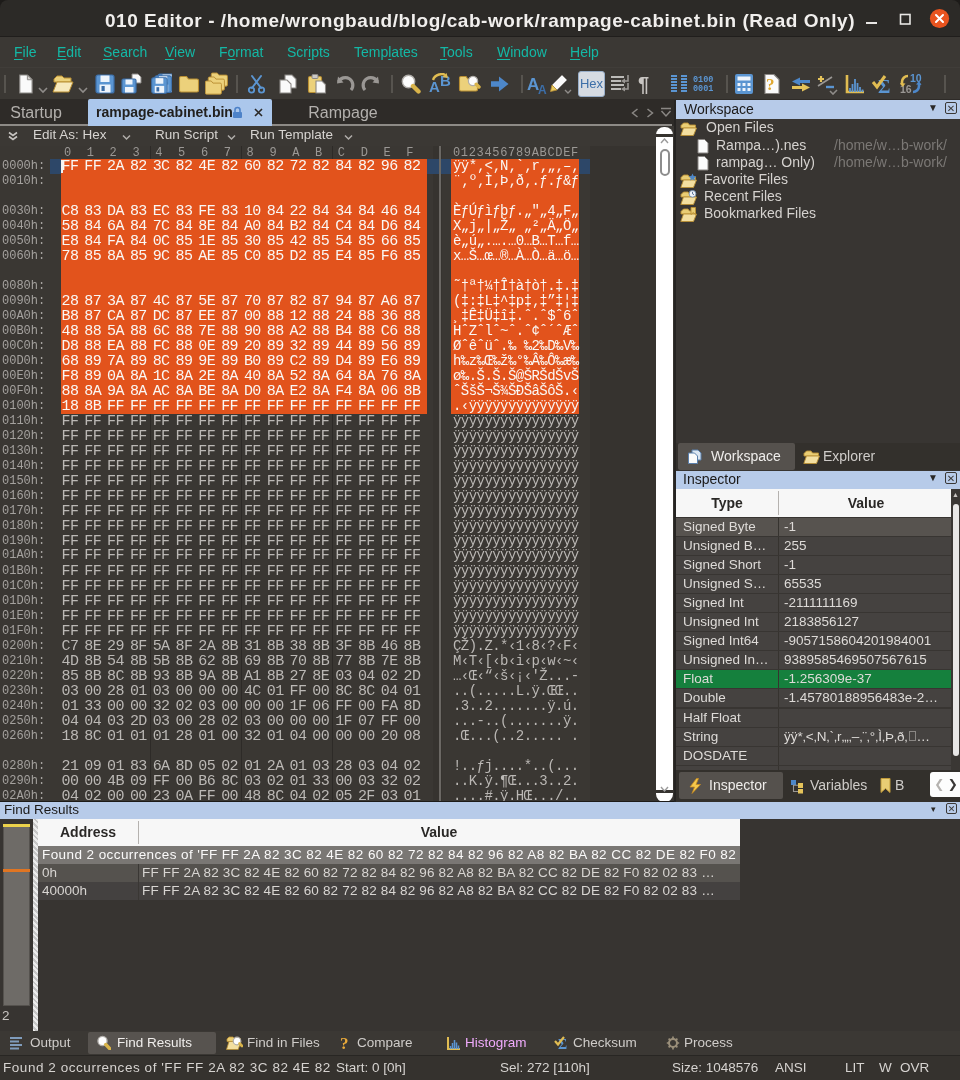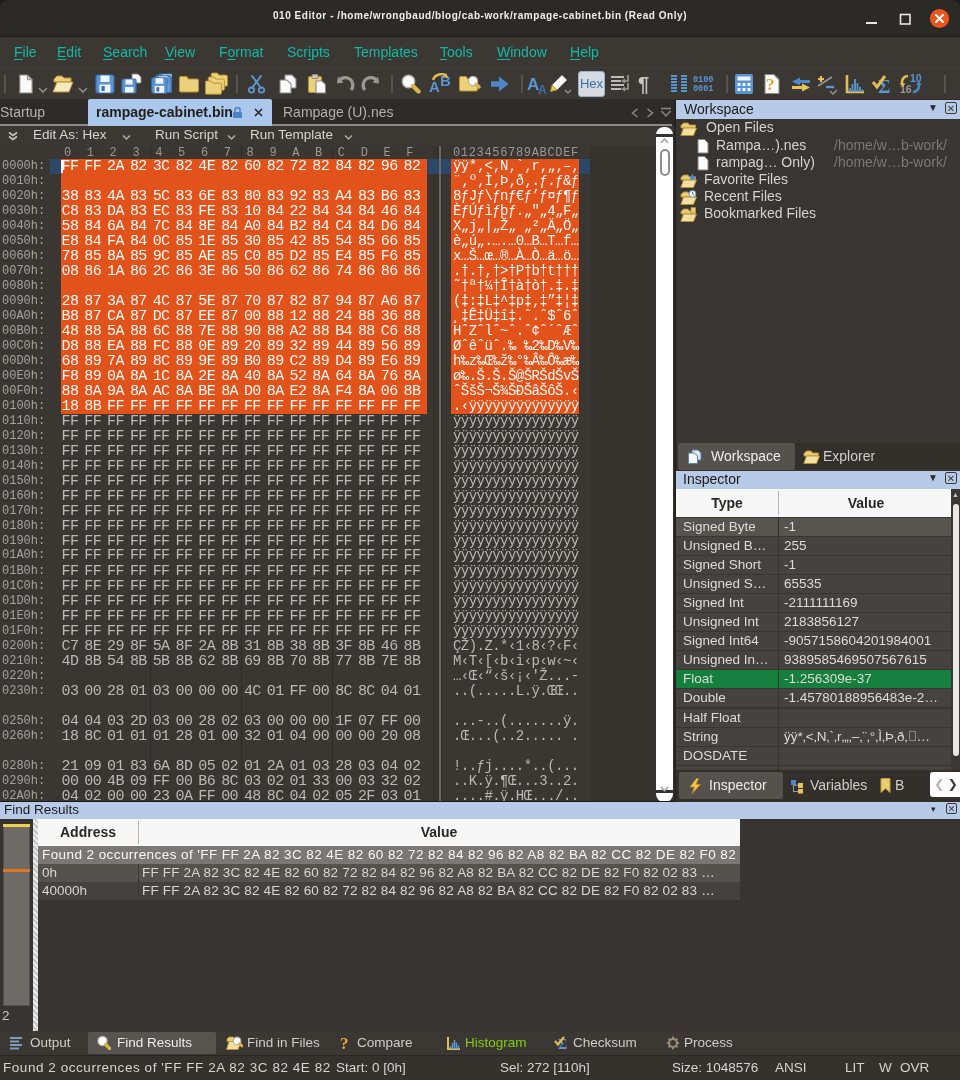--- a/index.html
+++ b/index.html
@@ -1,34 +1,34 @@
 <!DOCTYPE html>
 <html><head>
 <meta charset="utf-8">
 <style>
 * { margin:0; padding:0; box-sizing:border-box; }
 html,body { width:960px; height:1080px; background:#1d1b19; overflow:hidden; }
 body { font-family:"Liberation Sans", sans-serif; position:relative; }
 .abs { position:absolute; }
 
 #titlebar { left:0; top:0; width:960px; height:37px; background:#2c2a27; border-radius:8px 8px 0 0; border-bottom:1px solid #201e1c; }
-#title { width:100%; text-align:center; top:10px; color:#f1efed; font-size:10px; font-weight:bold; letter-spacing:0.55px;}
+#title { width:100%; text-align:center; top:10px; color:#f1efed; font-size:19px; font-weight:bold; letter-spacing:0.55px;}
 .winbtn { top:10px; width:18px; height:18px; }
 
 #menubar { left:0; top:37px; width:960px; height:30px; background:#3b3834; }
 .mitem { top:7px; color:#14b8a6; font-size:14px; }
 .mitem u { text-decoration-thickness:1px; text-underline-offset:2px; }
 
 #toolbar { left:0; top:67px; width:960px; height:32px; background:#3b3834; border-top:1px solid #403d39;}
 .tsep { top:7px; width:2px; height:18px; background:#57544f; }
 .ticon { top:5px; width:24px; height:24px; }
 
 
 #tabbar { left:0; top:99px; width:960px; height:27px; background:#2e2b28; }
-.dtab { top:0; height:27px; color:#b3b0ad; font-size:14px; line-height:27px; }
+.dtab { top:0; height:27px; color:#b3b0ad; font-size:16px; line-height:27px; text-align:center; }
 #atab { left:88px; width:184px; background:#abc7ec; color:#22201e; font-weight:bold; border-radius:2px 2px 0 0; text-align:left; text-indent:8px; font-size:14px;}
 
 #editor { left:0; top:126px; width:674px; height:675px; background:#36332f; overflow:hidden; }
 #edtop { left:0; top:0; width:674px; height:20px; background:#3b3834; color:#d7d4d1; font-size:13.5px; }
 #edhdr { left:0; top:20px; width:674px; height:13px; color:#9b9895; font-size:12px; font-family:"Liberation Mono",monospace; }
 .colband { top:20px; height:656px; background:#3a3733; }
 .gline { top:20px; height:656px; width:1px; background:#2d2a27; }
 #selhex { left:61px; top:33px; width:366px; height:255px; background:#e2531c; }
 #selasc { left:451px; top:33px; width:128px; height:255px; background:#e2531c; }
 .navy { background:#2d4768; }
@@ -352,50 +352,40 @@
   <div class="abs" id="hexrows">
 <div class="hrow" style="top:159px">
         <span class="haddr">0000h:</span>
         <span class="hbytes selrow">FF FF 2A 82 3C 82 4E 82 60 82 72 82 84 82 96 82</span>
         <span class="hascii selrow">ÿÿ*‚&lt;‚N‚`‚r‚„‚–‚</span>
       </div>
 <div class="hrow" style="top:174px">
         <span class="haddr">0010h:</span>
         <span class="hascii selrow">¨‚º‚Ì‚Þ‚ð‚.ƒ.ƒ&amp;ƒ</span>
       </div>
-<div class="hrow" style="top:189px">
-        <span class="haddr">0020h:</span>
-        <span class="hbytes selrow">38 83 4A 83 5C 83 6E 83 80 83 92 83 A4 83 B6 83</span>
-        <span class="hascii selrow">8ƒJƒ\ƒnƒ€ƒ’ƒ¤ƒ¶ƒ</span>
-      </div>
 <div class="hrow" style="top:204px">
         <span class="haddr">0030h:</span>
         <span class="hbytes selrow">C8 83 DA 83 EC 83 FE 83 10 84 22 84 34 84 46 84</span>
         <span class="hascii selrow">ÈƒÚƒìƒþƒ.„"„4„F„</span>
       </div>
 <div class="hrow" style="top:219px">
         <span class="haddr">0040h:</span>
         <span class="hbytes selrow">58 84 6A 84 7C 84 8E 84 A0 84 B2 84 C4 84 D6 84</span>
         <span class="hascii selrow">X„j„|„Ž„&nbsp;„²„Ä„Ö„</span>
       </div>
 <div class="hrow" style="top:234px">
         <span class="haddr">0050h:</span>
         <span class="hbytes selrow">E8 84 FA 84 0C 85 1E 85 30 85 42 85 54 85 66 85</span>
         <span class="hascii selrow">è„ú„.….…0…B…T…f…</span>
       </div>
 <div class="hrow" style="top:249px">
         <span class="haddr">0060h:</span>
         <span class="hbytes selrow">78 85 8A 85 9C 85 AE 85 C0 85 D2 85 E4 85 F6 85</span>
         <span class="hascii selrow">x…Š…œ…®…À…Ò…ä…ö…</span>
       </div>
-<div class="hrow" style="top:264px">
-        <span class="haddr">0070h:</span>
-        <span class="hbytes selrow">08 86 1A 86 2C 86 3E 86 50 86 62 86 74 86 86 86</span>
-        <span class="hascii selrow">.†.†,†&gt;†P†b†t†††</span>
-      </div>
 <div class="hrow" style="top:279px">
         <span class="haddr">0080h:</span>
         <span class="hascii selrow">˜†ª†¼†Î†à†ò†.‡.‡</span>
       </div>
 <div class="hrow" style="top:294px">
         <span class="haddr">0090h:</span>
         <span class="hbytes selrow">28 87 3A 87 4C 87 5E 87 70 87 82 87 94 87 A6 87</span>
         <span class="hascii selrow">(‡:‡L‡^‡p‡‚‡”‡¦‡</span>
       </div>
 <div class="hrow" style="top:309px">
@@ -513,26 +503,32 @@
         <span class="hbytes nrow">C7 8E 29 8F 5A 8F 2A 8B 31 8B 38 8B 3F 8B 46 8B</span>
         <span class="hascii nrow">ÇŽ).Z.*‹1‹8‹?‹F‹</span>
       </div>
 <div class="hrow" style="top:654px">
         <span class="haddr">0210h:</span>
         <span class="hbytes nrow">4D 8B 54 8B 5B 8B 62 8B 69 8B 70 8B 77 8B 7E 8B</span>
         <span class="hascii nrow">M‹T‹[‹b‹i‹p‹w‹~‹</span>
       </div>
 <div class="hrow" style="top:669px">
         <span class="haddr">0220h:</span>
+        <span class="hbytes nrow">85 8B 8C 8B 93 8B 9A 8B A1 8B 27 8E 03 04 02 2D</span>
         <span class="hascii nrow">…‹Œ‹“‹š‹¡‹'Ž...-</span>
       </div>
 <div class="hrow" style="top:684px">
         <span class="haddr">0230h:</span>
         <span class="hbytes nrow">03 00 28 01 03 00 00 00 4C 01 FF 00 8C 8C 04 01</span>
         <span class="hascii nrow">..(.....L.ÿ.ŒŒ..</span>
+      </div>
+<div class="hrow" style="top:699px">
+        <span class="haddr">0240h:</span>
+        <span class="hbytes nrow">01 33 00 00 32 02 03 00 00 00 1F 06 FF 00 FA 8D</span>
+        <span class="hascii nrow">.3..2.......ÿ.ú.</span>
       </div>
 <div class="hrow" style="top:714px">
         <span class="haddr">0250h:</span>
         <span class="hbytes nrow">04 04 03 2D 03 00 28 02 03 00 00 00 1F 07 FF 00</span>
         <span class="hascii nrow">...-..(.......ÿ.</span>
       </div>
 <div class="hrow" style="top:729px">
         <span class="haddr">0260h:</span>
         <span class="hbytes nrow">18 8C 01 01 01 28 01 00 32 01 04 00 00 00 20 08</span>
         <span class="hascii nrow">.Œ...(..2..... .</span>
@@ -796,21 +792,21 @@
         <path d="M13.6 7.6 L16 10" stroke="#d9b44a" stroke-width="2.8" stroke-linecap="round"></path>
       </svg>
       <span style="position:absolute; left:21px;">Find in Files</span>
     </span>
 <span class="abs" style="left:339px; top:1px; width:88px; height:22px; line-height:22px; font-size:13.5px; color:#cfccc9;">
       <svg style="position:absolute; left:0px; top:3px;" width="12" height="15" viewBox="0 0 12 15">
         <text x="1" y="14" font-family="Liberation Serif" font-size="17" font-weight="bold" fill="#e8a93a">?</text>
       </svg>
       <span style="position:absolute; left:18px;">Compare</span>
     </span>
-<span class="abs" style="left:446px; top:1px; width:96px; height:22px; line-height:22px; font-size:13.5px; color:#84cc16;">
+<span class="abs" style="left:446px; top:1px; width:96px; height:22px; line-height:22px; font-size:13.5px; color:#f0abfc;">
       <svg style="position:absolute; left:0px; top:4px;" width="15" height="14" viewBox="0 0 15 14">
         <path d="M2 1 V13 H14" stroke="#e0bc52" stroke-width="2" fill="none"></path>
         <g stroke="#5b95d1" stroke-width="1.5">
           <path d="M4.5 13 v-3 M6.5 13 v-6 M8.5 13 v-9 M10.5 13 v-6.5 M12.5 13 v-3.5"></path>
         </g>
       </svg>
       <span style="position:absolute; left:19px;">Histogram</span>
     </span>
 <span class="abs" style="left:554px; top:1px; width:98px; height:22px; line-height:22px; font-size:13.5px; color:#cfccc9;">
       <svg style="position:absolute; left:0px; top:3px;" width="14" height="15" viewBox="0 0 14 15">

